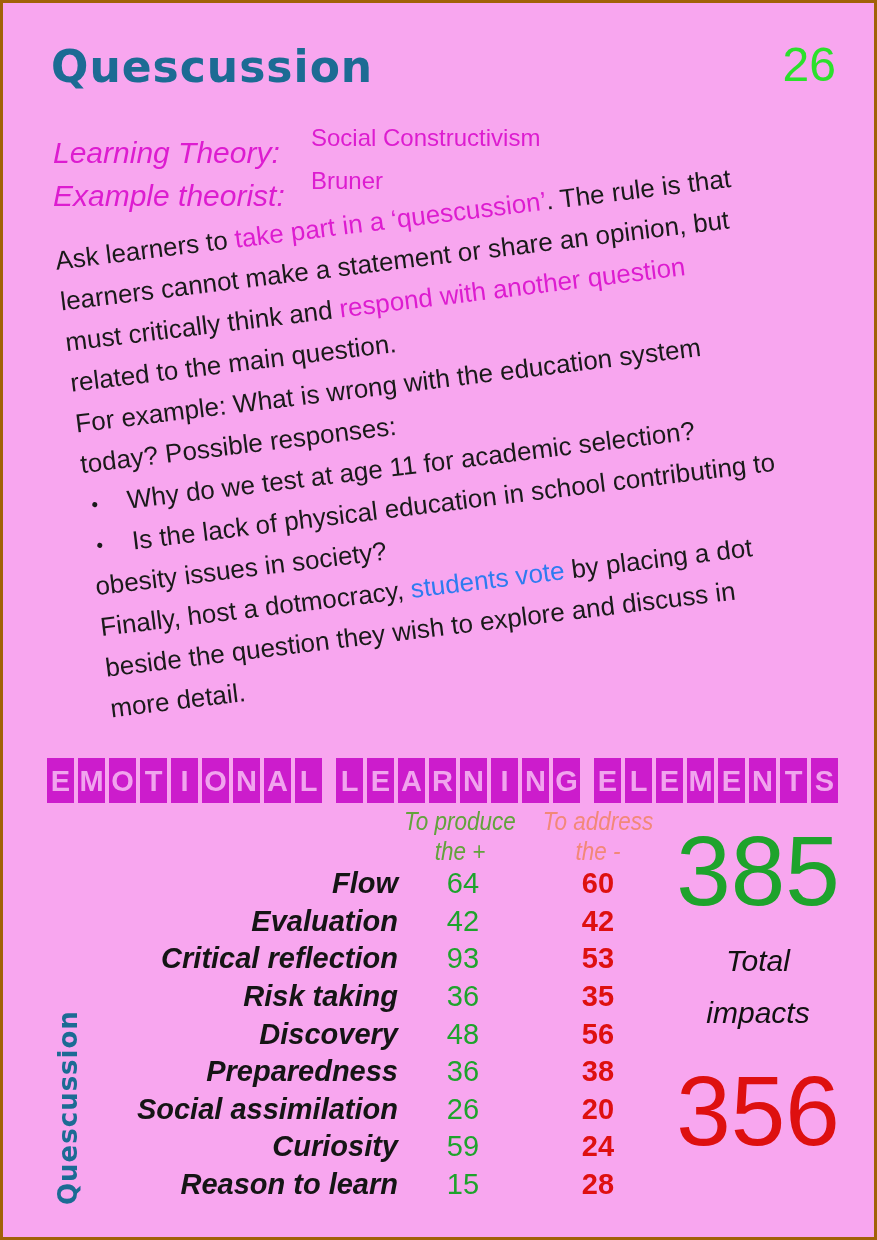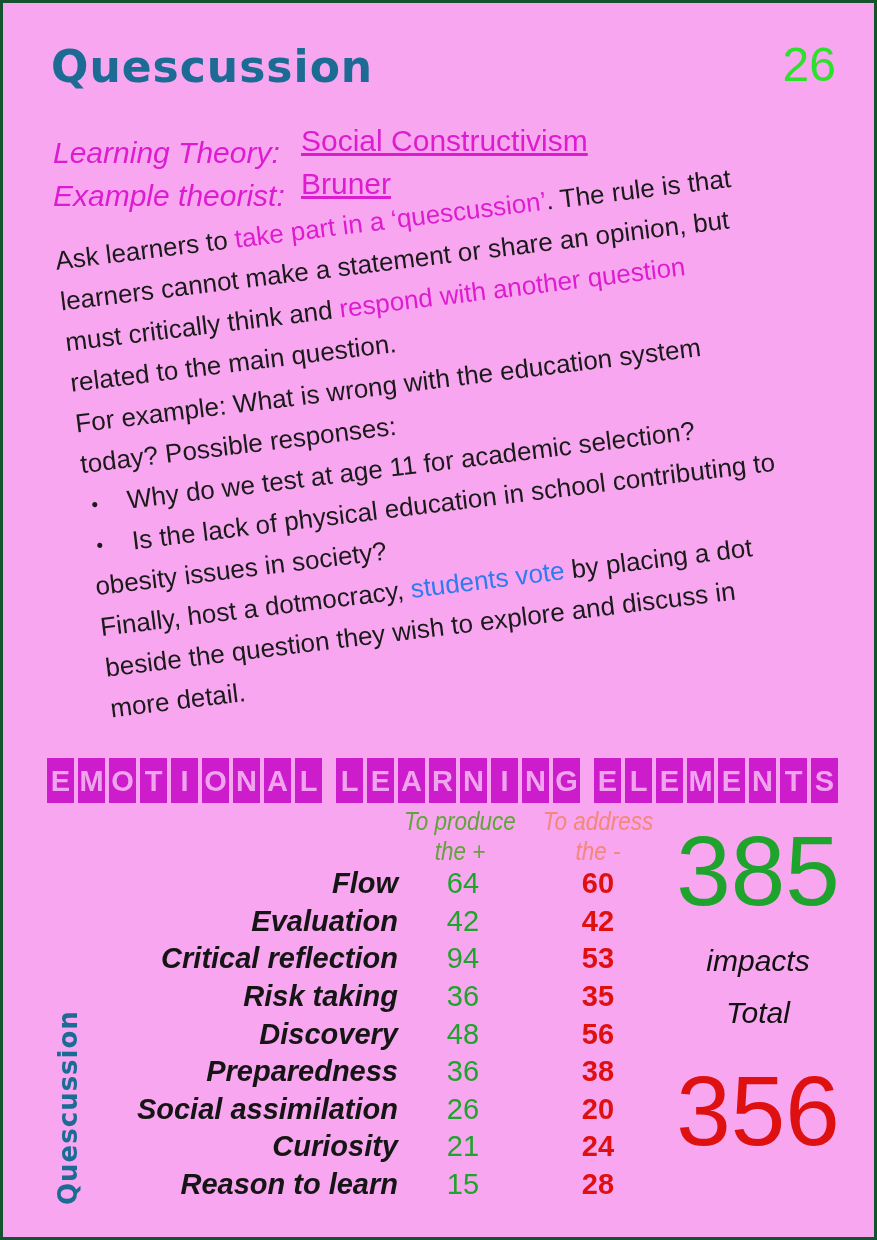--- a/index.html
+++ b/index.html
@@ -5,40 +5,40 @@
   :root{
     --background:#f8a6ef; --title:#1c6b94; --page-number:#2ce02c;
     --magenta:#dd1cd0; --blue:#2e7bf0;
     --banner-tile:#cc1ccc; --banner-letter:#f1a4ee;
     --green:#1ea32c; --red:#de1010;
     --header-green:#62a33c; --header-salmon:#f28878;
   }
   html,body{margin:0;padding:0;background:#fff;}
   .page{
     position:relative; width:877px; height:1240px;
-    background:var(--background); border:3px solid #14532d;
+    background:var(--background); border:3px solid #a16207;
     box-sizing:border-box; overflow:hidden;
     font-family:"Liberation Sans",sans-serif;
   }
   #title{
     position:absolute; left:48px; top:38px;
     font-family:"DejaVu Sans",sans-serif; font-size:44px; font-weight:bold;
     color:var(--title); letter-spacing:1px;
   }
   #page-number{
     position:absolute; right:38px; top:34px;
     font-size:48px; color:var(--page-number);
   }
   .meta-label{
     position:absolute; left:50px; font-size:30px; font-style:italic;
     color:var(--magenta);
     margin-top:12px;
   }
   .meta-value{
-    position:absolute; left:298px; font-size:30px; color:var(--magenta);text-decoration:underline;
+    position:absolute; left:308px; font-size:24px; color:var(--magenta);
   }
   .meta-1{top:121px;} .meta-2{top:164px;}
   #body{
     position:absolute; left:50px; top:238px;
     transform:rotate(-7deg); transform-origin:0 0;
     font-size:26px; line-height:41px; color:#1a1a1a; white-space:nowrap;
   }
   .seg-k{color:#1a1a1a;}
   .seg-m{color:var(--magenta);}
   .seg-b{color:var(--blue);}
@@ -160,21 +160,21 @@
         <div class="tplus">64</div>
         <div class="tminus">60</div>
       </div>
       <div class="trow">
         <div class="tlabel">Evaluation</div>
         <div class="tplus">42</div>
         <div class="tminus">42</div>
       </div>
       <div class="trow">
         <div class="tlabel">Critical reflection</div>
-        <div class="tplus">94</div>
+        <div class="tplus">93</div>
         <div class="tminus">53</div>
       </div>
       <div class="trow">
         <div class="tlabel">Risk taking</div>
         <div class="tplus">36</div>
         <div class="tminus">35</div>
       </div>
       <div class="trow">
         <div class="tlabel">Discovery</div>
         <div class="tplus">48</div>
@@ -185,32 +185,32 @@
         <div class="tplus">36</div>
         <div class="tminus">38</div>
       </div>
       <div class="trow">
         <div class="tlabel">Social assimilation</div>
         <div class="tplus">26</div>
         <div class="tminus">20</div>
       </div>
       <div class="trow">
         <div class="tlabel">Curiosity</div>
-        <div class="tplus">21</div>
+        <div class="tplus">59</div>
         <div class="tminus">24</div>
       </div>
       <div class="trow">
         <div class="tlabel">Reason to learn</div>
         <div class="tplus">15</div>
         <div class="tminus">28</div>
       </div>
     </div>
 
   <div id="total-pos">385</div>
   <div id="total-label">
+    <div>Total</div>
     <div>impacts</div>
-    <div>Total</div>
   </div>
   <div id="total-neg">356</div>
 
   <div id="side-label">Quescussion</div>
 
 </div>
 
 </body></html>

